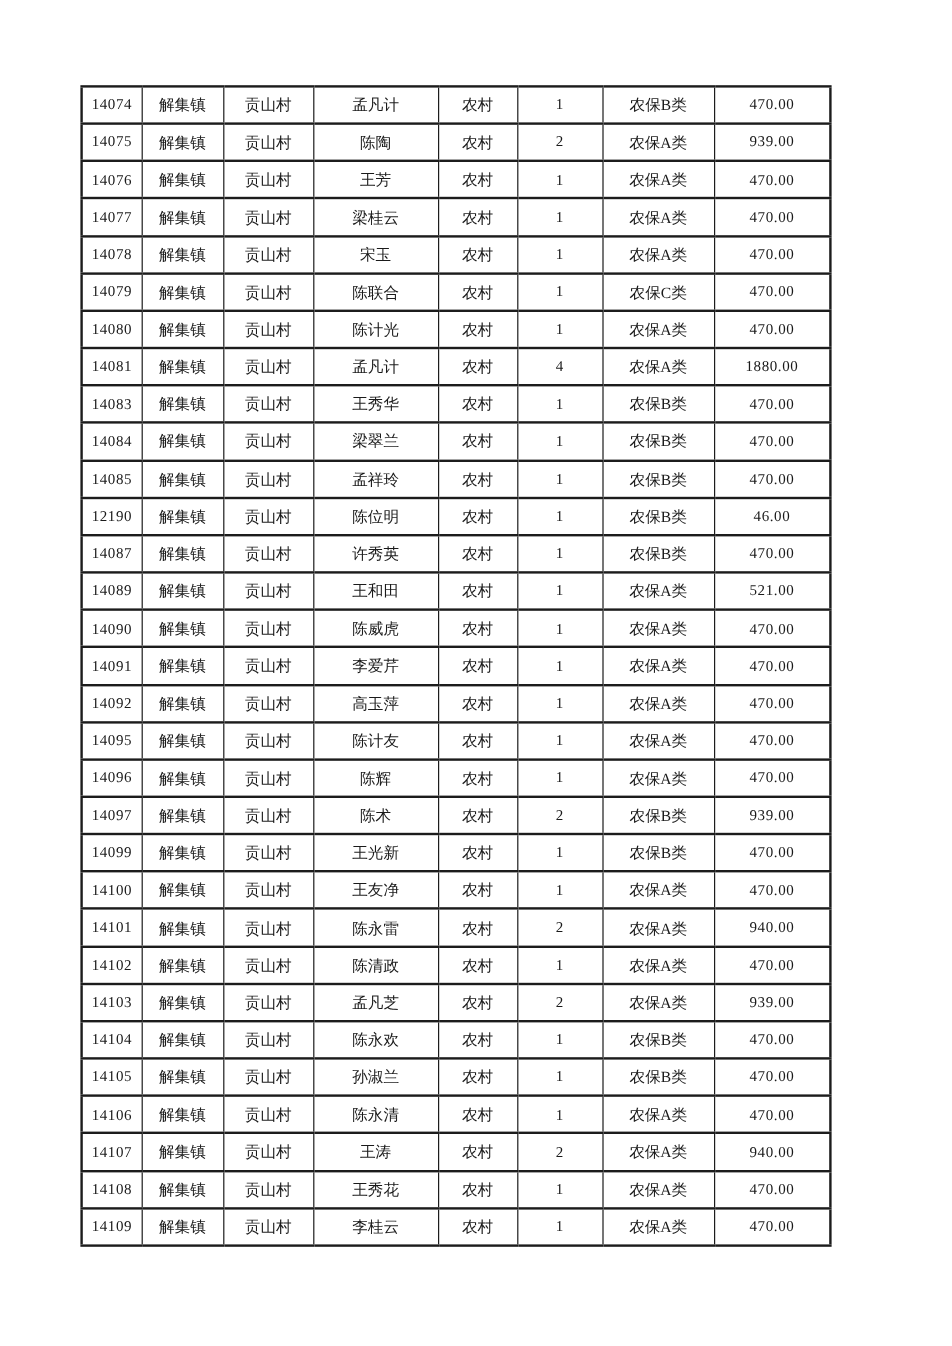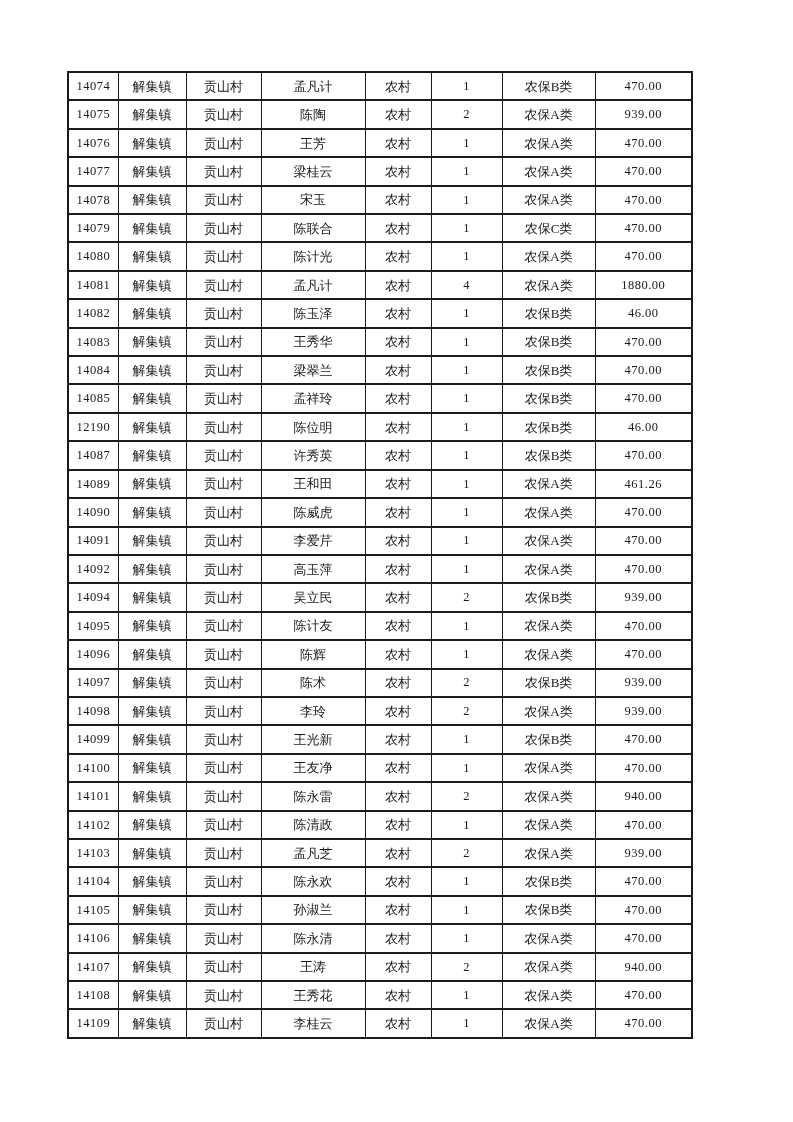--- a/index.html
+++ b/index.html
@@ -134,88 +134,78 @@
           <td class="num">14081</td>
           <td>解集镇</td>
           <td>贡山村</td>
           <td>孟凡计</td>
           <td>农村</td>
           <td class="num">4</td>
           <td>农保A类</td>
           <td class="num">1880.00</td>
         </tr>
         <tr>
-          <td class="num">14082</td>
-          <td>解集镇</td>
-          <td>贡山村</td>
-          <td>陈玉泽</td>
+          <td class="num">14083</td>
+          <td>解集镇</td>
+          <td>贡山村</td>
+          <td>王秀华</td>
+          <td>农村</td>
+          <td class="num">1</td>
+          <td>农保B类</td>
+          <td class="num">470.00</td>
+        </tr>
+        <tr>
+          <td class="num">14084</td>
+          <td>解集镇</td>
+          <td>贡山村</td>
+          <td>梁翠兰</td>
+          <td>农村</td>
+          <td class="num">1</td>
+          <td>农保B类</td>
+          <td class="num">470.00</td>
+        </tr>
+        <tr>
+          <td class="num">14085</td>
+          <td>解集镇</td>
+          <td>贡山村</td>
+          <td>孟祥玲</td>
+          <td>农村</td>
+          <td class="num">1</td>
+          <td>农保B类</td>
+          <td class="num">470.00</td>
+        </tr>
+        <tr>
+          <td class="num">12190</td>
+          <td>解集镇</td>
+          <td>贡山村</td>
+          <td>陈位明</td>
           <td>农村</td>
           <td class="num">1</td>
           <td>农保B类</td>
           <td class="num">46.00</td>
         </tr>
         <tr>
-          <td class="num">14083</td>
-          <td>解集镇</td>
-          <td>贡山村</td>
-          <td>王秀华</td>
-          <td>农村</td>
-          <td class="num">1</td>
-          <td>农保B类</td>
-          <td class="num">470.00</td>
-        </tr>
-        <tr>
-          <td class="num">14084</td>
-          <td>解集镇</td>
-          <td>贡山村</td>
-          <td>梁翠兰</td>
-          <td>农村</td>
-          <td class="num">1</td>
-          <td>农保B类</td>
-          <td class="num">470.00</td>
-        </tr>
-        <tr>
-          <td class="num">14085</td>
-          <td>解集镇</td>
-          <td>贡山村</td>
-          <td>孟祥玲</td>
-          <td>农村</td>
-          <td class="num">1</td>
-          <td>农保B类</td>
-          <td class="num">470.00</td>
-        </tr>
-        <tr>
-          <td class="num">12190</td>
-          <td>解集镇</td>
-          <td>贡山村</td>
-          <td>陈位明</td>
-          <td>农村</td>
-          <td class="num">1</td>
-          <td>农保B类</td>
-          <td class="num">46.00</td>
-        </tr>
-        <tr>
           <td class="num">14087</td>
           <td>解集镇</td>
           <td>贡山村</td>
           <td>许秀英</td>
           <td>农村</td>
           <td class="num">1</td>
           <td>农保B类</td>
           <td class="num">470.00</td>
         </tr>
         <tr>
           <td class="num">14089</td>
           <td>解集镇</td>
           <td>贡山村</td>
           <td>王和田</td>
           <td>农村</td>
           <td class="num">1</td>
           <td>农保A类</td>
-          <td class="num">461.26</td>
+          <td class="num">521.00</td>
         </tr>
         <tr>
           <td class="num">14090</td>
           <td>解集镇</td>
           <td>贡山村</td>
           <td>陈威虎</td>
           <td>农村</td>
           <td class="num">1</td>
           <td>农保A类</td>
           <td class="num">470.00</td>
@@ -234,30 +224,20 @@
           <td class="num">14092</td>
           <td>解集镇</td>
           <td>贡山村</td>
           <td>高玉萍</td>
           <td>农村</td>
           <td class="num">1</td>
           <td>农保A类</td>
           <td class="num">470.00</td>
         </tr>
         <tr>
-          <td class="num">14094</td>
-          <td>解集镇</td>
-          <td>贡山村</td>
-          <td>吴立民</td>
-          <td>农村</td>
-          <td class="num">2</td>
-          <td>农保B类</td>
-          <td class="num">939.00</td>
-        </tr>
-        <tr>
           <td class="num">14095</td>
           <td>解集镇</td>
           <td>贡山村</td>
           <td>陈计友</td>
           <td>农村</td>
           <td class="num">1</td>
           <td>农保A类</td>
           <td class="num">470.00</td>
         </tr>
         <tr>
@@ -271,30 +251,20 @@
           <td class="num">470.00</td>
         </tr>
         <tr>
           <td class="num">14097</td>
           <td>解集镇</td>
           <td>贡山村</td>
           <td>陈术</td>
           <td>农村</td>
           <td class="num">2</td>
           <td>农保B类</td>
-          <td class="num">939.00</td>
-        </tr>
-        <tr>
-          <td class="num">14098</td>
-          <td>解集镇</td>
-          <td>贡山村</td>
-          <td>李玲</td>
-          <td>农村</td>
-          <td class="num">2</td>
-          <td>农保A类</td>
           <td class="num">939.00</td>
         </tr>
         <tr>
           <td class="num">14099</td>
           <td>解集镇</td>
           <td>贡山村</td>
           <td>王光新</td>
           <td>农村</td>
           <td class="num">1</td>
           <td>农保B类</td>

